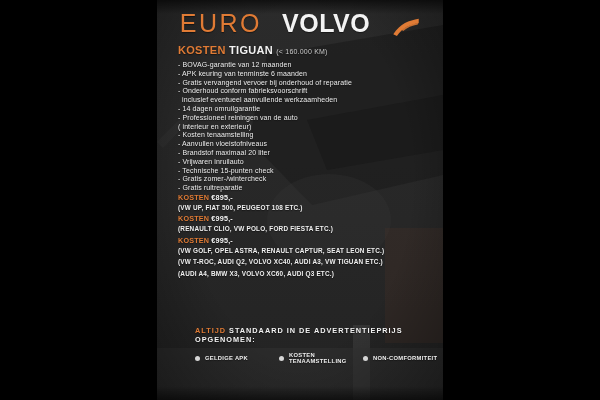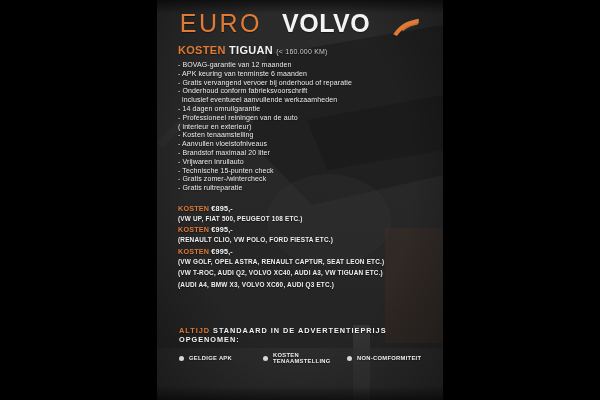--- a/index.html
+++ b/index.html
@@ -24,28 +24,28 @@
   .swoosh { margin-left:3px; margin-top:7px; }
 
   .pkg-title { margin-top:7px; font-size:11px; font-weight:800; letter-spacing:.3px; }
   .accent { color:var(--accent); }
   .pkg-note { font-size:7px; font-weight:400; color:var(--muted); letter-spacing:.2px; }
 
   ul.features { list-style:none; margin-top:5px; }
   .feature-line { font-size:7px; line-height:8.8px; white-space:pre;
                   color:#ececec; font-weight:500; letter-spacing:.1px; }
 
-  .pricing { margin-top:11px; }
+  .pricing { margin-top:0; }
   .price-block { margin-bottom:1px; }
   .price-line { font-size:7.2px; font-weight:700; line-height:10px; letter-spacing:.2px; }
   .k-price { color:#f5f5f5; }
   .k-models { font-size:6.4px; font-weight:700; line-height:10.5px;
               letter-spacing:.2px; color:#f0f0f0; }
 
-  .footer { position:absolute; left:22px; top:317px; width:252px; }
+  .footer { position:absolute; left:38px; top:317px; width:252px; }
   .footer-title { font-size:7.3px; font-weight:700; letter-spacing:1px; color:#f2f2f2; }
   .footer-items { display:flex; margin-top:8px; }
   .footer-item { width:86px; display:flex; align-items:center; }
   .dot { width:5px; height:5px; border-radius:50%; background:#d6d6d6;
          margin-right:5px; flex:0 0 auto; }
   .footer-item-label { font-size:5.8px; font-weight:700; letter-spacing:.3px; color:#eee; }
 </style>
 </head>
 <body>
 

